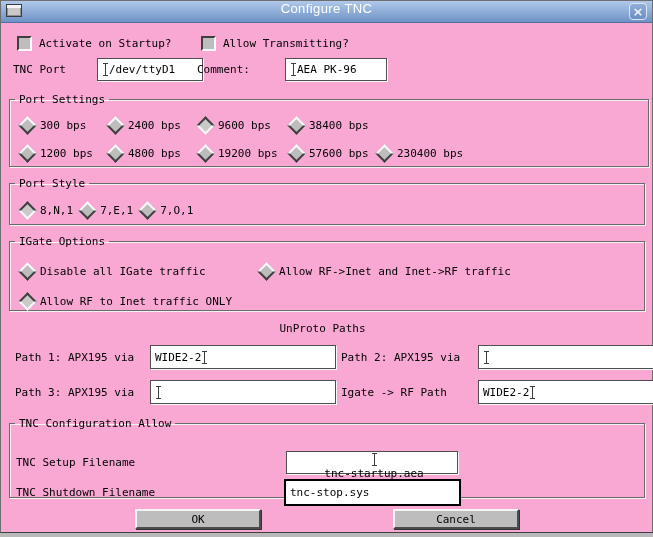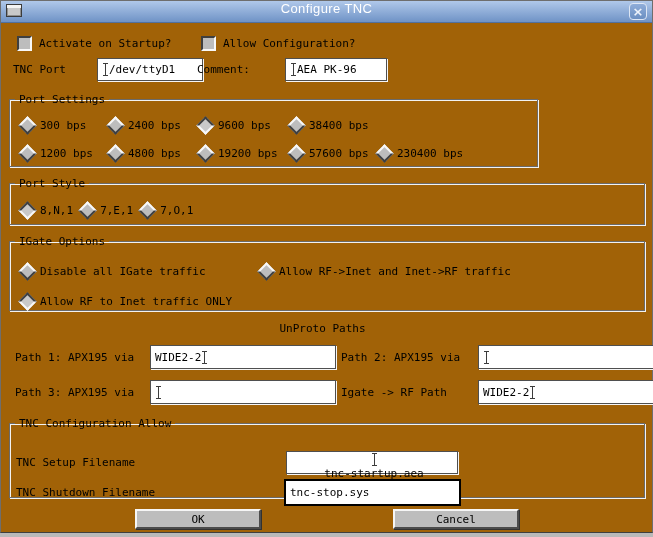--- a/index.html
+++ b/index.html
@@ -5,21 +5,21 @@
   html,body{margin:0;padding:0;}
   body{
     width:653px;height:537px;overflow:hidden;
     background:#b9b9b9;
     font-family:"DejaVu Sans Mono",monospace;
     font-size:11px;color:#000;
     -webkit-font-smoothing:none;
   }
   .window{
     position:relative;width:651px;height:531px;
-    background:#a16207;
+    background:#f9a8d4;
     border:1px solid #6e6e6e;border-bottom:1px solid #3f3f3f;
   }
   
   .titlebar{
     position:absolute;left:0;top:0;right:0;height:21px;
     background:linear-gradient(#b0c8ea,#6f93c6);
     border-bottom:1px solid #51709e;
   }
   .title{
     text-align:center;line-height:21px;color:#ffffff;
@@ -91,33 +91,33 @@
     <div class="title">Configure TNC</div>
     <div class="close-btn">×</div>
   </div>
 
   <div class="checkrow" style="left:16px;top:35px;">
     <span class="checkbox"></span>
     <span>Activate on Startup?</span>
   </div>
   <div class="checkrow" style="left:200px;top:35px;">
     <span class="checkbox"></span>
-    <span>Allow Configuration?</span>
+    <span>Allow Transmitting?</span>
   </div>
 
   <div class="lbl" style="left:12px;top:62px;">TNC Port</div>
   <div class="field" style="left:77px;top:57px;width:106px;height:23px;">
     <span class="caret"></span><span>/dev/ttyD1</span>
   </div>
   <div class="lbl" style="left:196px;top:62px;">Comment:</div>
   <div class="field" style="left:265px;top:57px;width:102px;height:23px;">
     <span class="caret"></span><span>AEA PK-96</span>
   </div>
 
-  <fieldset style="left:8px;top:92px;width:529px;height:74px;">
+  <fieldset style="left:8px;top:92px;width:640px;height:74px;">
     <legend>Port Settings</legend>
     <div class="grid5" style="top:12px;right:4px;">
       <div class="radio-item">
         <span class="dwrap">
             <span class="diamond"></span>
           </span>
         <span>300 bps</span>
       </div>
       <div class="radio-item">
         <span class="dwrap">

